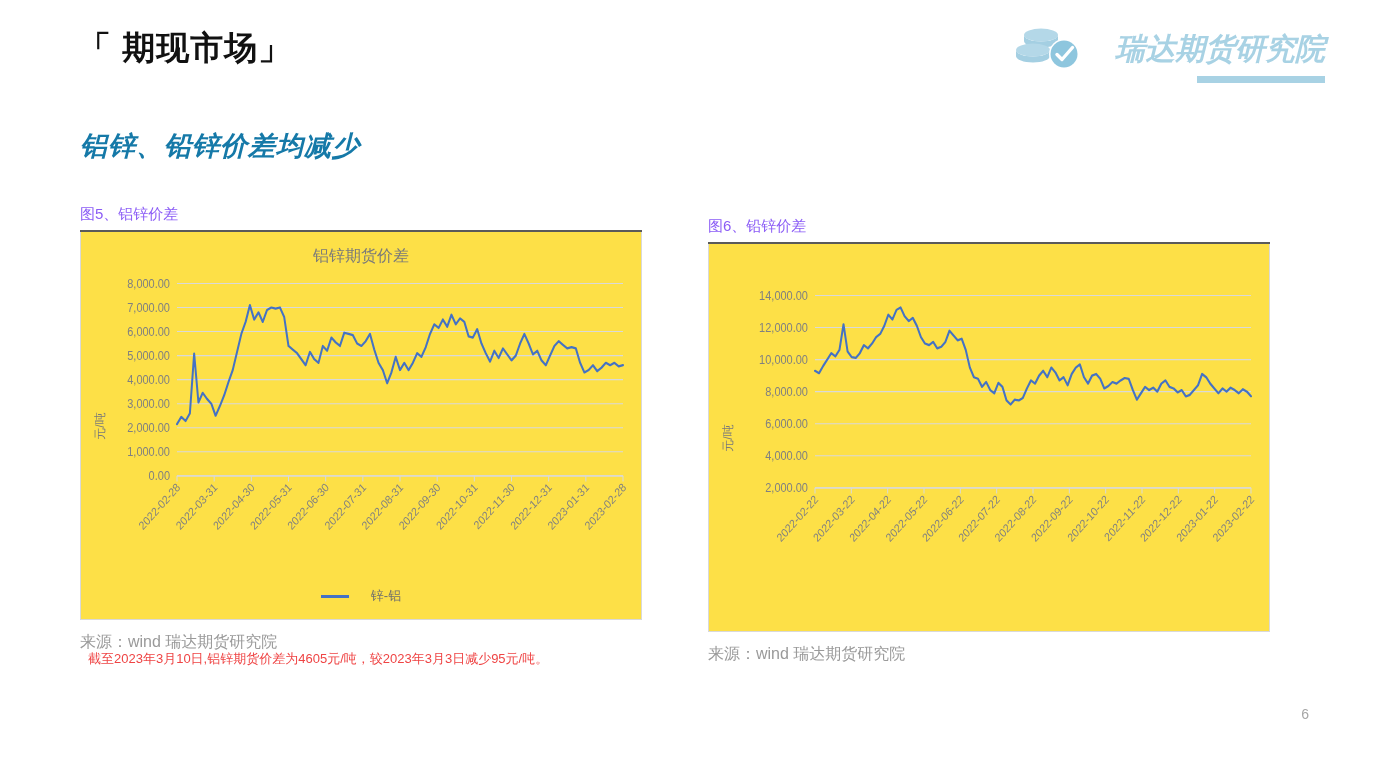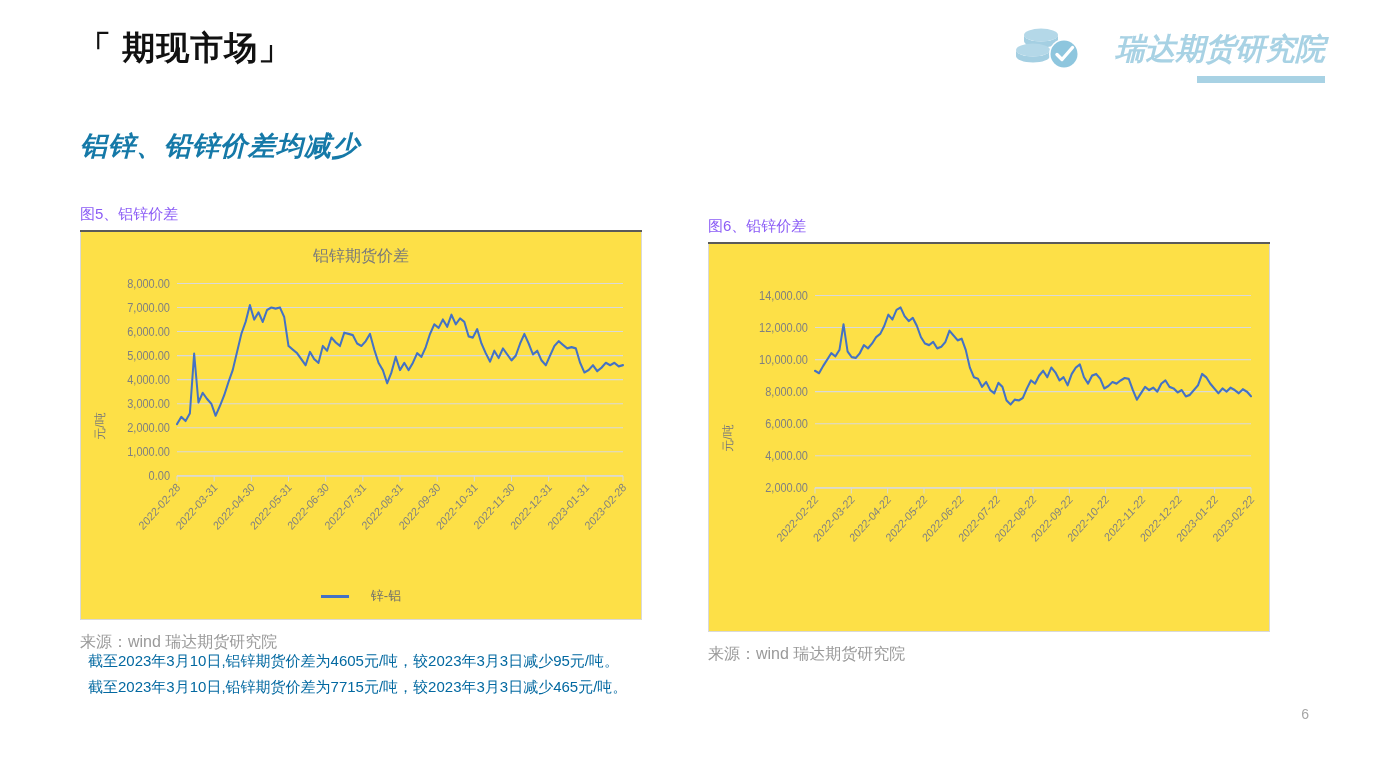--- a/index.html
+++ b/index.html
@@ -70,21 +70,21 @@
   .legend{
     position:absolute;bottom:14px;left:0;right:0;
     display:flex;align-items:center;justify-content:center;gap:22px;
   }
   .legend-swatch{width:28px;height:3px;background:#4472c4;display:inline-block;}
   .legend-label{font-size:13px;color:#6e6e6e;}
 
   
   .body-text{
     position:absolute;left:88px;top:648px;
-    font-size:15px;color:#0369a1;line-height:1.75;
+    font-size:13px;color:#ef4444;line-height:1.75;
   }
   .body-text div{white-space:nowrap;}
 
   .page-number{
     position:absolute;right:78px;top:706px;
     font-size:14px;color:#a6a6a6;
   }
 
   text.tick{font-family:"Liberation Sans","DejaVu Sans",sans-serif;fill:#808080;}
 </style>
@@ -223,17 +223,16 @@
           <line x1="542" x2="542" y1="218" y2="223" stroke="#d9d9d9" stroke-width="1"></line>
           <text x="0" y="0" font-size="10.5" class="tick" text-anchor="end" transform="translate(546,229) rotate(-45)">2023-02-22</text>
           <polyline points="106.00,113.37 110.07,115.52 114.15,109.07 118.22,103.33 122.30,97.60 126.37,100.47 130.45,94.73 134.52,71.80 138.60,96.17 142.67,101.18 146.75,101.90 150.82,97.60 154.90,90.43 158.97,93.30 163.05,89.00 167.12,83.27 171.20,80.40 175.27,73.23 179.35,63.20 183.42,67.50 187.50,58.90 191.57,56.75 195.64,64.63 199.72,68.93 203.79,66.07 207.87,73.23 211.94,83.27 216.02,89.00 220.09,90.43 224.17,87.57 228.24,93.30 232.32,91.87 236.39,87.57 240.47,77.53 244.54,81.83 248.62,86.13 252.69,84.70 256.77,94.73 260.84,110.50 264.92,119.10 268.99,120.53 273.07,127.70 277.14,123.40 281.21,130.57 285.29,133.43 289.36,124.12 293.44,127.70 297.51,139.88 301.59,143.47 305.66,139.17 309.74,139.88 313.81,137.73 317.89,129.13 321.96,121.97 326.04,124.83 330.11,117.67 334.19,113.37 338.26,119.10 342.34,110.50 346.41,114.80 350.49,121.97 354.56,119.10 358.64,126.27 362.71,116.23 366.79,110.50 370.86,107.63 374.93,119.10 379.01,124.83 383.08,117.67 387.16,116.23 391.23,120.53 395.31,129.13 399.38,126.98 403.46,123.40 407.53,124.83 411.61,121.97 415.68,119.82 419.76,120.53 423.83,130.57 427.91,139.17 431.98,133.43 436.06,127.70 440.13,130.57 444.21,128.42 448.28,132.00 452.36,124.83 456.43,121.97 460.50,127.70 464.58,129.13 468.65,132.72 472.73,130.57 476.80,136.30 480.88,134.87 484.95,130.57 489.03,126.27 493.10,116.23 497.18,119.10 501.25,124.83 505.33,129.13 509.40,133.43 513.48,129.13 517.55,132.00 521.63,128.42 525.70,130.57 529.78,133.43 533.85,129.85 537.93,132.00 542.00,136.08" fill="none" stroke="#4472c4" stroke-width="2" stroke-linejoin="round" stroke-linecap="round"></polyline>
         </svg>
     </div>
     <div class="panel-source">来源：wind  瑞达期货研究院</div>
   </div>
 
   <div class="body-text">
     <div>截至2023年3月10日,铝锌期货价差为4605元/吨，较2023年3月3日减少95元/吨。</div>
-    <div>截至2023年3月10日,铅锌期货价差为7715元/吨，较2023年3月3日减少465元/吨。</div>
   </div>
 
   <div class="page-number">6</div>
 </div>
 
 </body></html>

